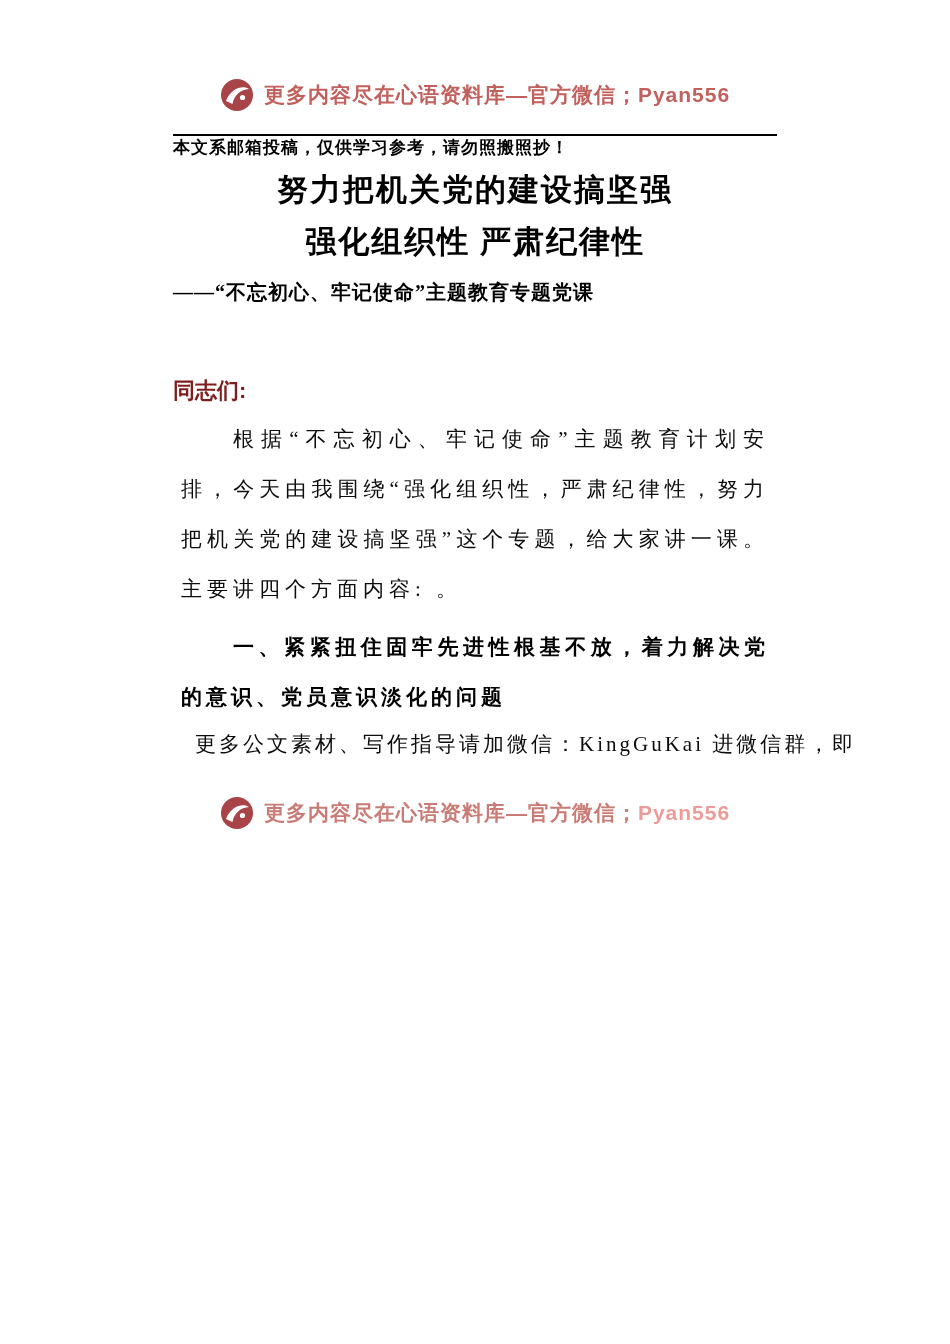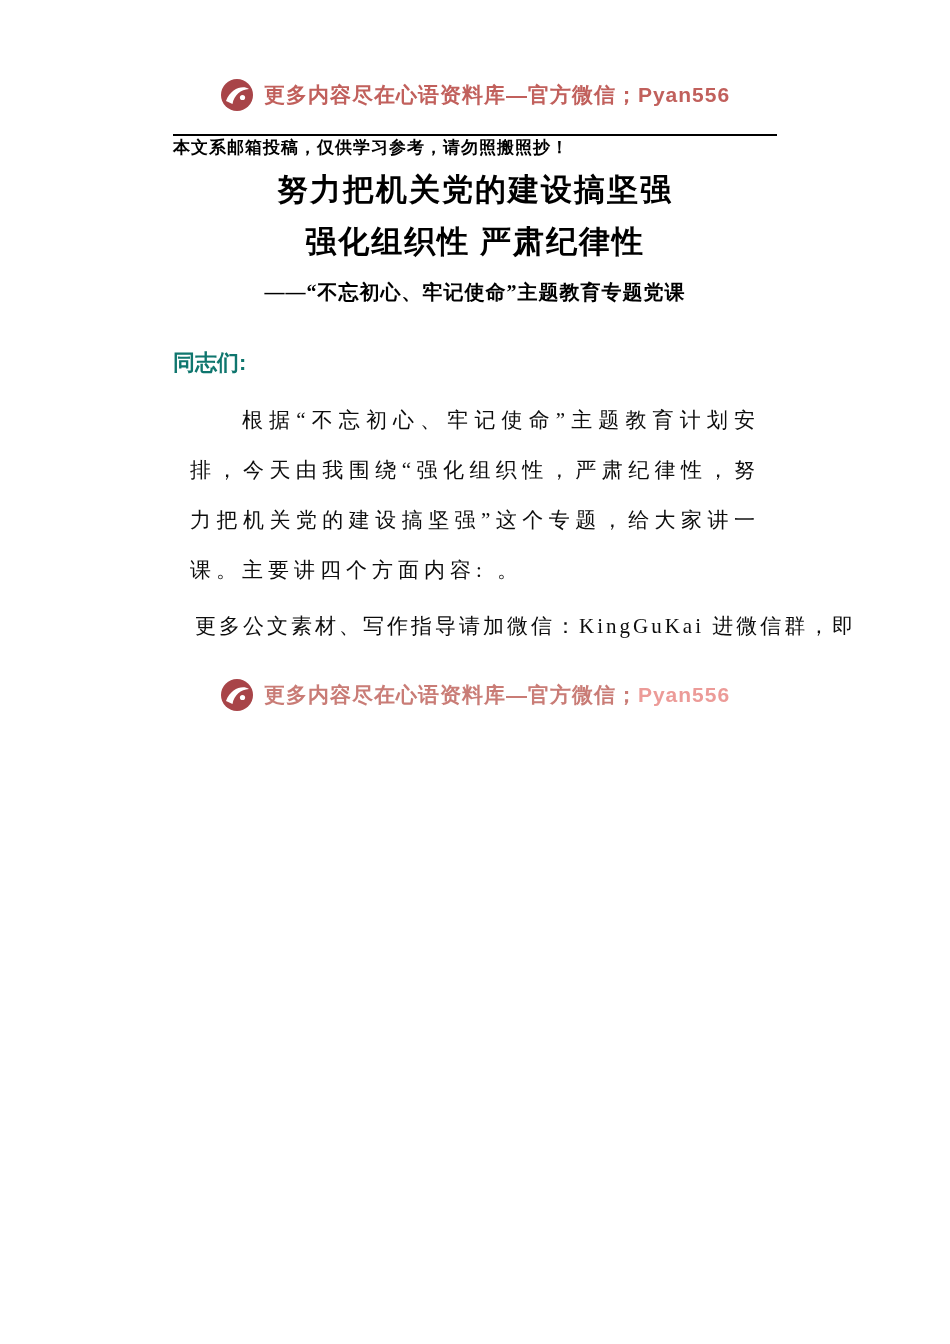--- a/index.html
+++ b/index.html
@@ -55,35 +55,35 @@
     text-align: center;
     font-weight: bold;
     font-size: 31px;
     line-height: 42px;
     letter-spacing: 2px;
     color: #000000;
     font-family: "Liberation Serif", "DejaVu Serif", serif;
   }
   .subtitle {
     margin-top: 16px;
-    text-align: center;
+    text-align: left;
     font-weight: bold;
     font-size: 20px;
     letter-spacing: 1px;
     color: #000000;
   }
   .salutation {
-    margin-top: 42px;
+    margin-top: 70px;
     font-weight: bold;
     font-size: 22px;
     font-family: "Liberation Sans", "DejaVu Sans", sans-serif;
-    color: #0f766e;
+    color: #7f1d1d;
   }
   .para {
-    margin: 17px;
+    margin: 8px;
     font-size: 21px;
     line-height: 50px;
     letter-spacing: 5px;
     text-align: justify;
     text-indent: 52px;
     color: #0d0d0d;
   }
   .para.heading {
     font-family: "Liberation Sans", "DejaVu Sans", sans-serif;
     font-weight: bold;
@@ -120,20 +120,21 @@
 
   <h1 class="title">努力把机关党的建设搞坚强</h1>
   <h1 class="title">强化组织性 严肃纪律性</h1>
 
   <div class="subtitle">——“不忘初心、牢记使命”主题教育专题党课</div>
 
   <div class="salutation">同志们:</div>
 
   <p class="para">根据“不忘初心、牢记使命”主题教育计划安排，今天由我围绕“强化组织性，严肃纪律性，努力把机关党的建设搞坚强”这个专题，给大家讲一课。主要讲四个方面内容: 。</p>
 
+  <p class="para heading">一、紧紧扭住固牢先进性根基不放，着力解决党的意识、党员意识淡化的问题</p>
 
 
   <div class="note">更多公文素材、写作指导请加微信：KingGuKai 进微信群，即</div>
 
   <div class="brand footer-brand">
     <span class="logo">
       <svg width="34" height="34" viewBox="0 0 34 34" aria-hidden="true">
         <circle cx="17" cy="17" r="16" fill="#a84448"></circle>
         <path d="M6 23 C 11 10, 23 7, 29 11 C 21 11.5, 14 17, 12.5 26 Z" fill="#ffffff"></path>
         <circle cx="22.5" cy="19.5" r="2.6" fill="#ffffff"></circle>

